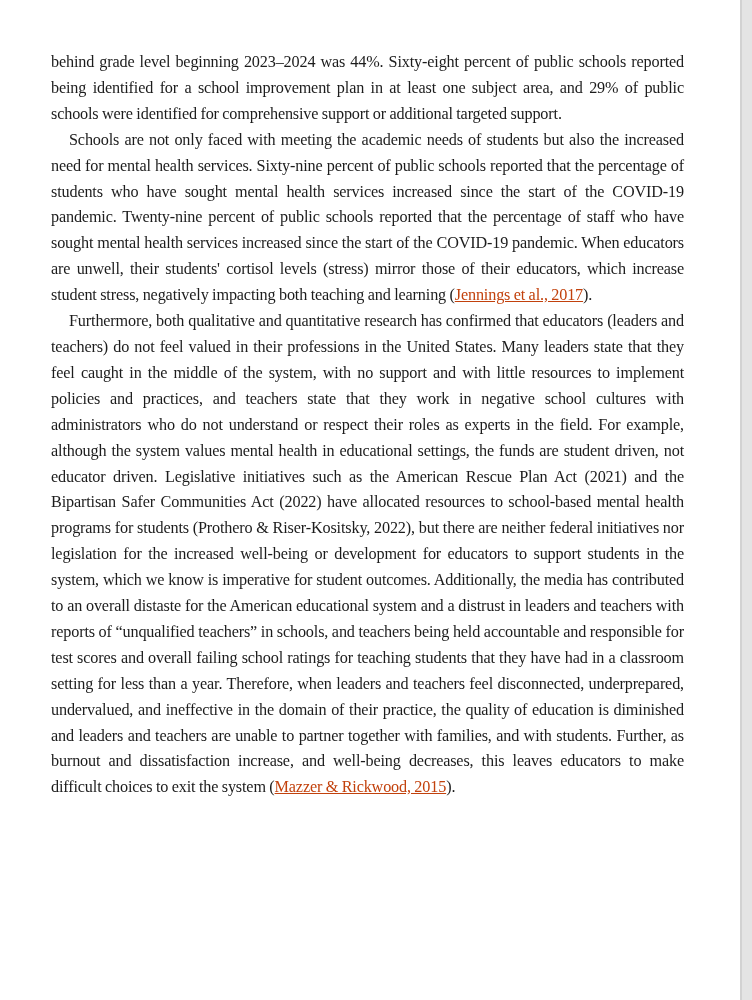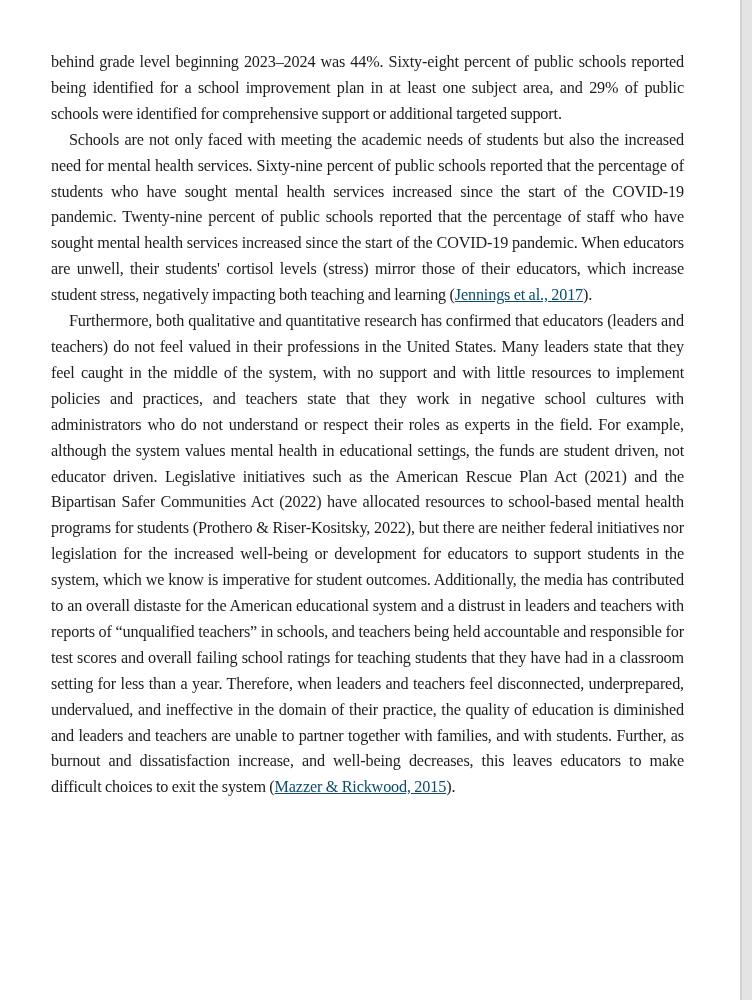--- a/index.html
+++ b/index.html
@@ -38,21 +38,21 @@
     text-align: justify;
     letter-spacing: -0.15px;
     word-spacing: -0.4px;
   }
   .content p {
     margin: 0;
     padding: 0;
   }
   .content p.indent { text-indent: 18px; }
   a.cite {
-    color: #0c4a6e;
+    color: #c2410c;
     text-decoration: underline;
   }
 </style>
 </head>
 <body>
 
 <div class="page">
   <div class="content">
     <p>
       <span>behind grade level beginning 2023–2024 was 44%. Sixty-eight percent of public schools reported being identified for a school improvement plan in at least one subject area, and 29% of public schools were identified for comprehensive support or additional targeted support.</span>

